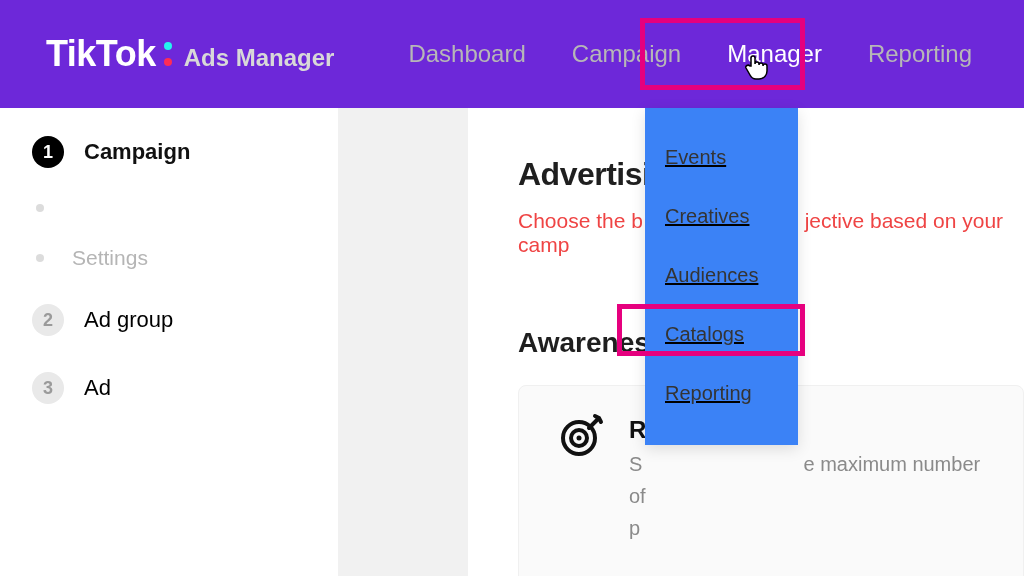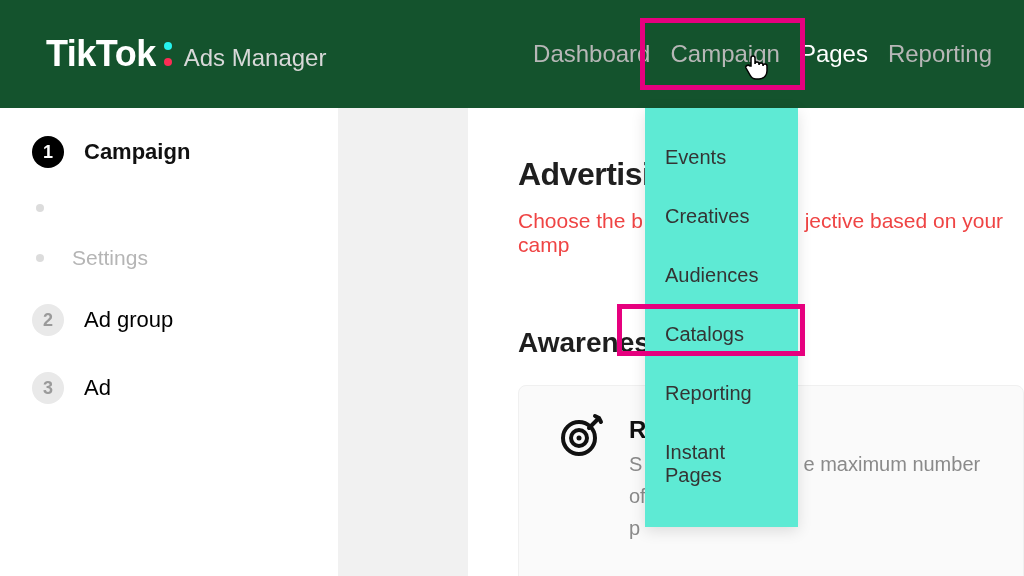--- a/index.html
+++ b/index.html
@@ -1,24 +1,24 @@
 <!DOCTYPE html>
 <html><head>
 <meta charset="utf-8">
 <style>
   * { box-sizing: border-box; margin: 0; padding: 0; }
   html, body { width: 1024px; height: 576px; font-family: -apple-system, "Helvetica Neue", Arial, sans-serif; background:#fff; overflow:hidden; }
   .topbar {
-    background:#14532d; color:#fff; height:108px; display:flex; align-items:center;
+    background:#6d28d9; color:#fff; height:108px; display:flex; align-items:center;
     padding-left:46px; position:relative; z-index:10;
   }
   .logo-wrap { display:flex; align-items:baseline; gap:6px; }
   .logo-text { font-weight:900; font-size:36px; letter-spacing:-0.5px; color:#fff; display:inline-block;}
-  .logo-sub { font-size:24px; color:#d8d8d8; font-weight:400; margin-left:4px;}
-  .nav { margin-left:auto; display:flex; align-items:center; gap:20px; padding-right:32px; height:100%;}
+  .logo-sub { font-size:24px; color:#d8d8d8; font-weight:700; margin-left:4px;}
+  .nav { margin-left:auto; display:flex; align-items:center; gap:46px; padding-right:52px; height:100%;}
   .nav-item { font-size:24px; color:#b7b7b7; cursor:pointer; position:relative; height:100%; display:flex; align-items:center;}
   .nav-item.active { color:#fff; }
   .hl-assets {
     position:absolute; left:640px; top:18px; width:165px; height:72px;
     border:5px solid #e6007e; z-index:30; pointer-events:none;
   }
   .hl-catalogs {
     position:absolute; left:617px; top:304px; width:188px; height:52px;
     border:5px solid #e6007e; z-index:30; pointer-events:none;
   }
@@ -54,23 +54,23 @@
   .section-title{ font-size:28px; color:#1f1f1f; font-weight:700; margin-top:70px;}
   .card {
     margin-top:26px; background:#fafafa; border:1px solid #f0f0f0; border-radius:8px;
     padding:26px 36px 40px 40px; display:flex; gap:24px;
   }
   .card-icon{ flex-shrink:0; width:46px; height:46px;}
   .card-body{ }
   .card-title{ font-size:24px; color:#111; font-weight:700; margin-top:4px;}
   .card-desc{ font-size:20px; color:#8a8a8a; margin-top:4px; line-height:1.6;}
   .dropdown {
-    position:absolute; left:645px; top:108px; width:153px; background:#5eead4;
+    position:absolute; left:645px; top:108px; width:153px; background:#3b82f6;
     box-shadow: 0 4px 14px rgba(0,0,0,.12);
-    padding:20px 0 22px 0; z-index:25;
+    padding:20px 0 22px 0; z-index:25;text-decoration:underline;
   }
   .dd-item{ font-size:20px; color:#343434; padding:18px 20px; cursor:pointer;}
   .colon-dots{
     display:inline-block; position:relative; width:10px; height:30px; margin-left:2px; top:2px;
   }
   .colon-dots .d1, .colon-dots .d2{
     position:absolute; width:8px; height:8px; border-radius:50%;
   }
   .colon-dots .d1{ top:4px; left:0; background:#25f4ee;}
   .colon-dots .d2{ top:20px; left:0; background:#fe2c55;}
@@ -83,21 +83,21 @@
     <span class="logo-text">TikTok</span>
     <span class="colon-dots">
       <span class="d1"></span>
         <span class="d2"></span>
     </span>
     <span class="logo-sub">Ads Manager</span>
   </div>
   <div class="nav">
     <div class="nav-item">Dashboard</div>
     <div class="nav-item">Campaign</div>
-    <div class="nav-item active">Pages</div>
+    <div class="nav-item active">Manager</div>
     <div class="nav-item">Reporting</div>
   </div>
 </div>
 
 <div class="hl-assets"></div>
 <div class="hl-catalogs"></div>
 
 <div class="cursor-hand">
   <svg width="24" height="26" viewBox="0 0 24 26">
     <path d="M7 12 V4 a2 2 0 0 1 4 0 V10 a2 2 0 0 1 4 0 V11 a2 2 0 0 1 4 0 V12 a2 2 0 0 1 4 0 V17 c0 4 -3 8 -8 8 h-3 c-3 0 -5 -2 -6 -4 l-4 -7 c-1 -2 2 -4 4 -2 z" fill="#fff" stroke="#000" stroke-width="1.5"></path>
@@ -156,14 +156,13 @@
     </div>
   </div>
 </div>
 
 <div class="dropdown">
   <div class="dd-item">Events</div>
   <div class="dd-item">Creatives</div>
   <div class="dd-item">Audiences</div>
   <div class="dd-item">Catalogs</div>
   <div class="dd-item">Reporting</div>
-  <div class="dd-item">Instant Pages</div>
 </div>
 
 </body></html>

